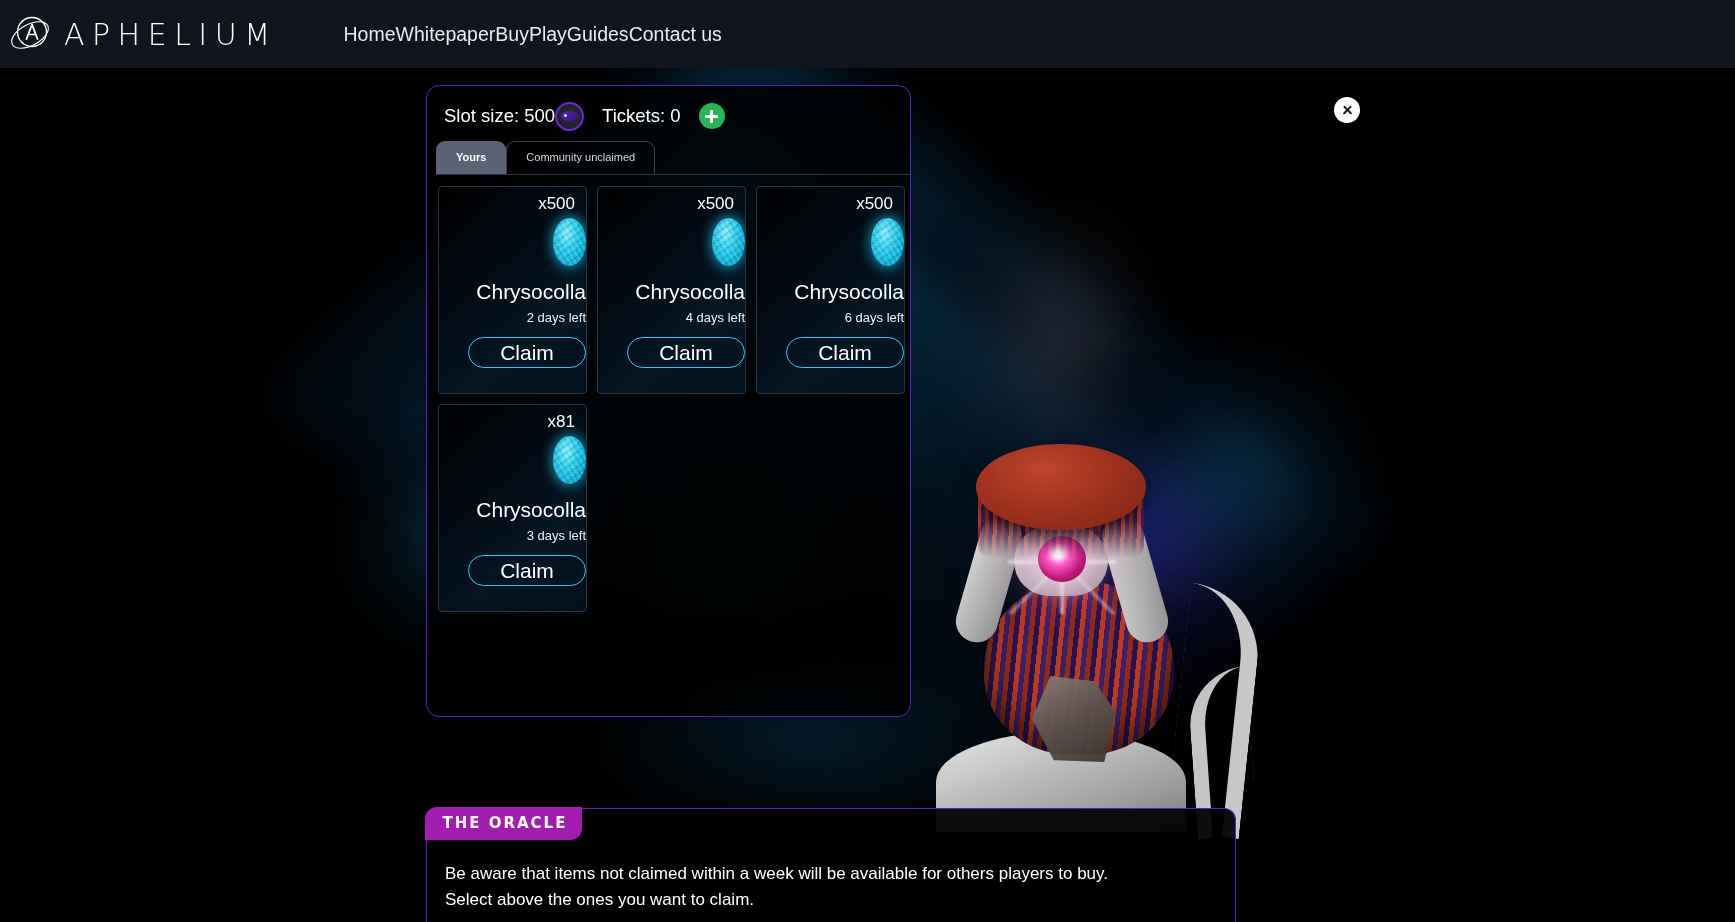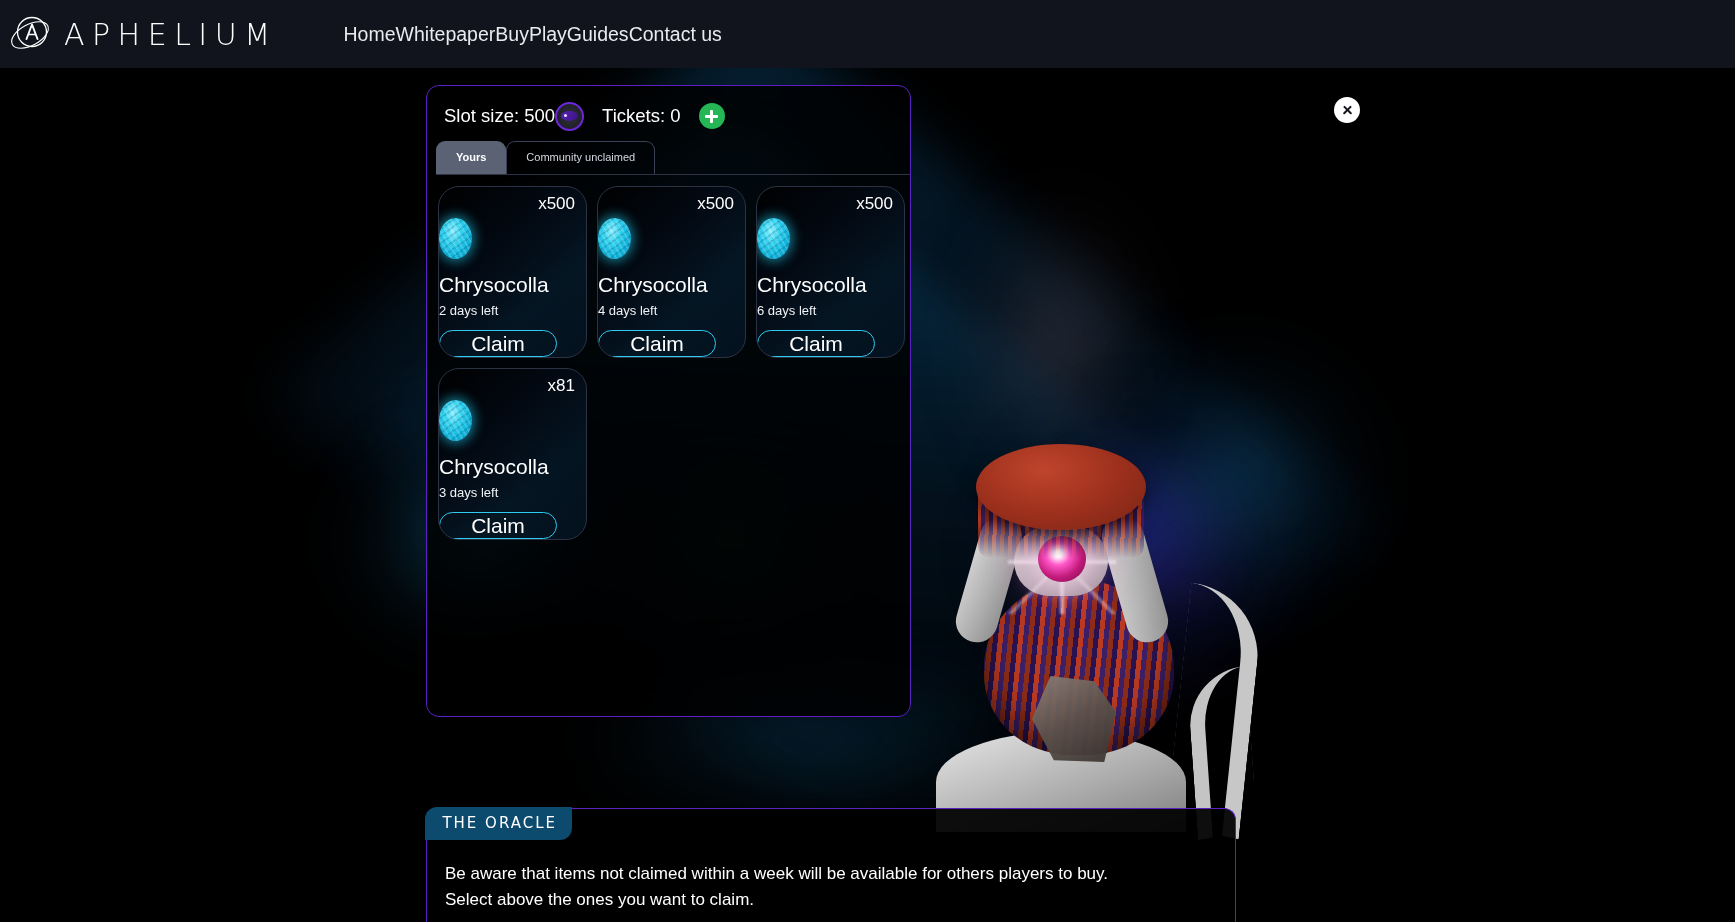--- a/index.html
+++ b/index.html
@@ -351,32 +351,32 @@
   
   #cards {
     display: flex;
     flex-wrap: wrap;
     gap: 10px;
     padding: 11px 0 0 11px;
   }
   .card {
     position: relative;
     width: 149px;
-    height: 172px;
+    height: 208px;
     border: 1px solid #2b3243;
-    border-radius: 21px;
+    border-radius: 4px;
     background:
       linear-gradient(138deg,
         rgba(0,0,0,0.96) 0%,
         rgba(3,10,20,0.94) 38%,
         rgba(8,34,55,0.55) 66%,
         rgba(5,22,38,0.75) 100%);
     display: flex;
     flex-direction: column;
-    align-items: flex-start;
+    align-items: flex-end;
     overflow: hidden;
     cursor: pointer;
   }
   .card-qty {
     align-self: flex-end;
     color: #ffffff;
     font-size: 17px;
     margin: 8px 11px 0 0;
     line-height: 1;
   }
@@ -458,25 +458,25 @@
     border: 1.6px solid #5b1fc4;
     border-bottom: none;
     border-radius: 12px 12px 0 0;
     background: rgba(0,0,0,0.93);
     z-index: 25;
   }
   #oracle-badge {
     position: absolute;
     left: -1.6px; top: -1.6px;
     padding: 7px 15px 8px 17px;
-    background: #0c4a6e;
+    background: #a21caf;
     border-radius: 12px 0 12px 0;
     color: #ffffff;
     font-size: 15px;
-    font-weight: 400;
+    font-weight: 700;
     letter-spacing: 2px;
     font-family: "DejaVu Sans", sans-serif;
     white-space: nowrap;
   }
   #oracle-lines {
     padding: 52px 0 0 18px;
   }
   .oracle-line {
     color: #ffffff;
     font-size: 17px;

